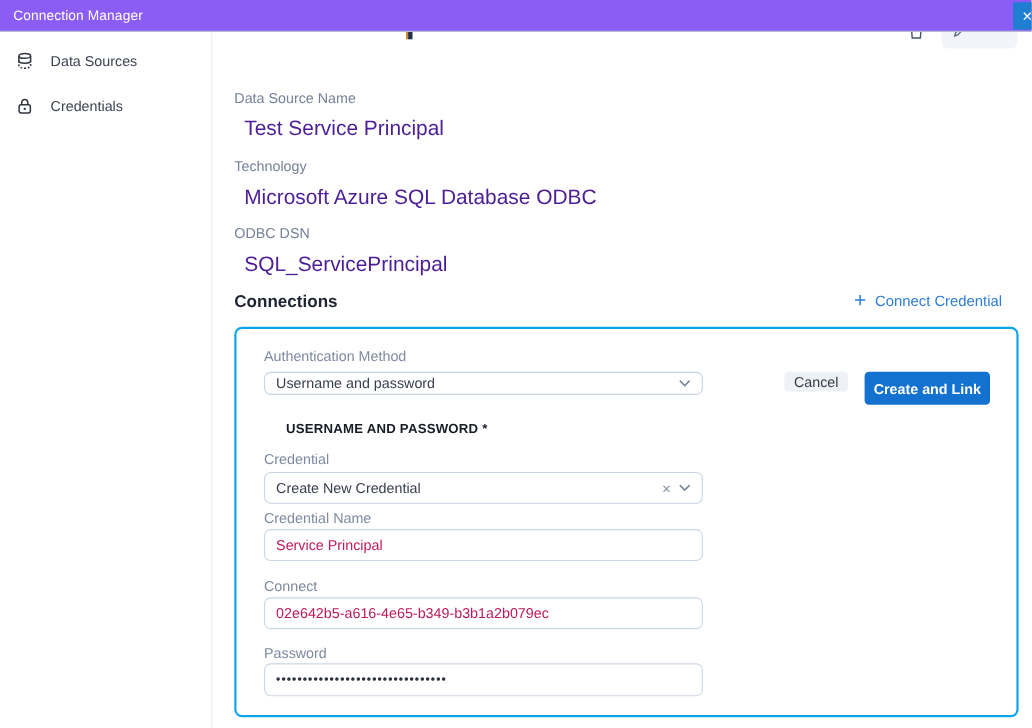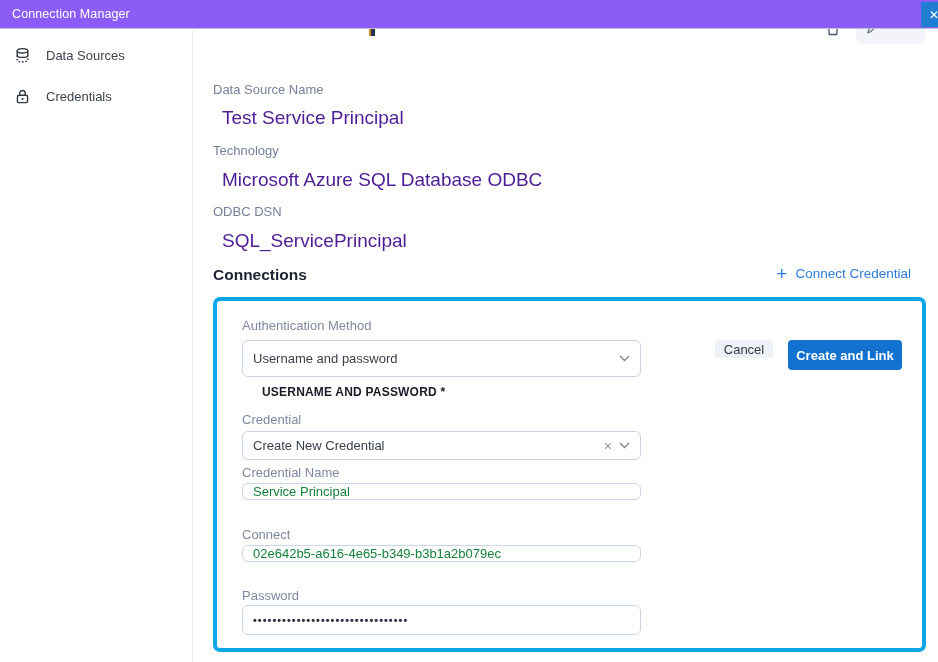--- a/index.html
+++ b/index.html
@@ -63,39 +63,39 @@
   }
   .connect-credential {
     position:absolute; top:264px; right:27px;
     display:flex; align-items:center; gap:8px;
     color:#2e7cd6; font-size:13.5px; cursor:pointer;
   }
   .plus-glyph { font-size:19px; font-weight:300; line-height:19px; }
   
   .panel {
     position:absolute; left:213px; top:297px; width:713px; height:355px;
-    border:4px solid #0ea5e9; border-radius:7px; background:#fff;
+    border:2px solid #0ea5e9; border-radius:7px; background:#fff;
   }
   .f-label { position:absolute; left:25px; color:#7e89a0; font-size:13px; }
   .f-box {
-    position:absolute; left:25px; width:399px; height:37px;
+    position:absolute; left:25px; width:399px; height:21px;
     border:1px solid #c9d4e4; border-radius:6px; background:#fff;
     display:flex; align-items:center;
     font-size:13px; color:#39404d; padding:0 10px;
   }
   .f-box.select { cursor:pointer; }
   .f-box .grow { flex:1 1 auto; overflow:hidden; white-space:nowrap; }
   .icon-x { color:#8a94a8; font-size:14px; margin-right:7px; cursor:pointer; }
   .chev { width:11px; height:7px; color:#7a8699; flex:0 0 auto; }
   .chev svg { width:100%; height:100%; display:block; }
   input.f-input {
-    position:absolute; left:25px; width:399px; height:17px;
+    position:absolute; left:25px; width:399px; height:29px;
     border:1px solid #ccd7e5; border-radius:6px; background:#fff;
     font-family:"Liberation Sans", sans-serif;
-    font-size:13px; color:#15803d; padding:0 10px; outline:none;
+    font-size:13px; color:#be185d; padding:0 10px; outline:none;
   }
   input.f-input.pw { font-size:11px; font-weight:700; letter-spacing:1px; color:#2b3240; }
   .section-heading {
     position:absolute; left:25px; color:#171c26; font-size:12px;
     font-weight:700; letter-spacing:.2px;margin-left:20px;
   }
   .btn-cancel {
     position:absolute; left:498px; top:39px; width:58px; height:18px;
     background:#eef1f5; border:none; border-radius:4px;
     font-family:"Liberation Sans", sans-serif; font-size:13px; color:#343b47; cursor:pointer;

